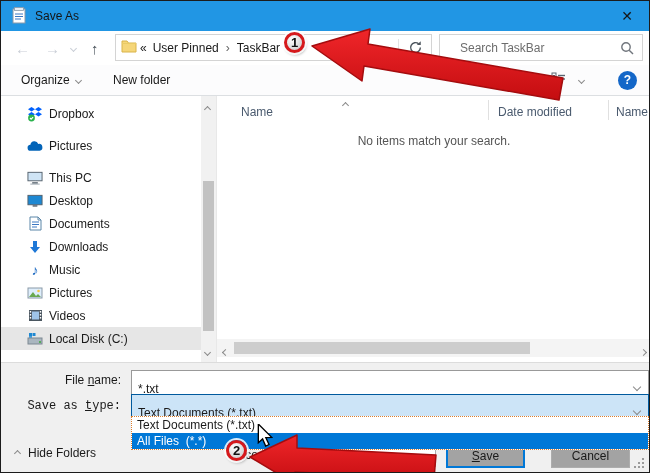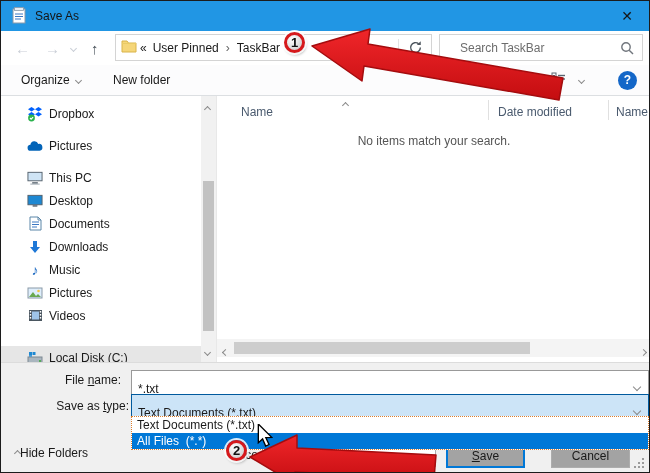--- a/index.html
+++ b/index.html
@@ -35,21 +35,21 @@
   .chv.gray{border-color:#8a8a8a;}
   .chv.lite{border-color:#c9ced6;}
 
   
   .content{position:absolute;left:0;top:95px;width:100%;height:266px;background:#fff;}
   .sidebar{position:absolute;left:0;top:0;width:200px;height:100%;padding-top:6px;}
   .side-item{display:flex;align-items:center;height:23px;gap:6px;padding-left:26px;}
   .side-item.root{margin-top:9px;}
   .side-item.root.first{margin-top:0;}
   .side-item.child{}
-  .side-item.hover{background:#e6e6e6;margin-top:19px;}
+  .side-item.hover{background:#e6e6e6;}
   .side-icon{width:16px;height:16px;display:flex;align-items:center;justify-content:center;flex:none;}
   .note-glyph{color:#1565c0;font-size:14px;line-height:14px;}
 
   .vscroll{position:absolute;left:200px;top:0;width:15px;height:100%;background:#f1f1f1;}
   .vthumb{position:absolute;left:2px;top:85px;width:11px;height:150px;background:#c2c2c2;}
   .varrow{position:absolute;left:4px;}
 
   .main{position:absolute;left:215px;top:0;width:435px;height:100%;border-left:1px solid #e8e8e8;}
   .col-head{position:absolute;top:5px;height:22px;color:#4a5a6e;display:flex;align-items:center;}
   .col-line{position:absolute;top:4px;height:20px;width:1px;background:#e0e0e0;}
@@ -58,21 +58,21 @@
   .hscroll{position:absolute;left:0;top:243px;width:435px;height:18px;background:#f4f4f4;}
   .hthumb{position:absolute;left:17px;top:3px;width:296px;height:12px;background:#cdcdcd;}
 
   
   .bottom{position:absolute;left:0;top:361px;width:100%;height:111px;background:#f0f0f0;border-top:1px solid #dcdcdc;}
   .flabel{position:absolute;width:120px;text-align:right;white-space:pre;}
   .u{text-decoration:underline;white-space:pre;}
   .textbox{position:absolute;left:130px;width:518px;height:22px;background:#fff;border:1px solid #999;display:flex;align-items:center;padding:18px 6px;}
   .combo-focus{background:#cce4f7;border:1px solid #005a9e;}
   .box-chv{position:absolute;right:8px;top:8px;}
-  .hide-folders{position:absolute;left:14px;top:83px;display:flex;align-items:center;color:#1a1a1a;}
+  .hide-folders{position:absolute;left:14px;top:83px;display:flex;align-items:center;gap:8px;color:#1a1a1a;}
   .enc-label{position:absolute;left:183px;top:85px;width:100px;text-align:right;}
   .enc-combo{position:absolute;left:290px;top:80px;width:145px;height:24px;background:#fff;border:1px solid #adadad;display:flex;align-items:center;padding:0 7px;}
   .btn{position:absolute;top:80px;width:79px;height:25px;background:#a3a3a3;border:1px solid #adadad;display:flex;align-items:center;justify-content:center;}
   .btn.default{border:2px solid #0078d7;}
   .grip{position:absolute;right:4px;bottom:4px;width:11px;height:11px;}
   .grip::before{content:"";position:absolute;left:0;top:8px;width:2px;height:2px;background:#9b9b9b;
     box-shadow:4px 0 0 #9b9b9b,8px 0 0 #9b9b9b,4px -4px 0 #9b9b9b,8px -4px 0 #9b9b9b,8px -8px 0 #9b9b9b;}
 
   
   .droplist{position:absolute;left:130px;top:415px;width:518px;height:34px;background:#fff;border:1px dotted #dd7e2e;z-index:5;}
@@ -304,21 +304,21 @@
     </div>
   </div>
 
   <div class="bottom">
     <span class="flabel" style="left:0;top:10px;"><span>File </span><span class="u">n</span><span>ame:</span></span>
     <div class="textbox" style="top:7px;">
       <span>*.txt</span>
       <span class="box-chv"><i class="chv gray"></i></span>
     </div>
 
-    <span class="flabel" style="left:8px;top:36px;"><span>Save as </span><span class="u">t</span><span>ype:</span></span>
+    <span class="flabel" style="left:0;top:36px;font-family:Liberation Mono, monospace;"><span>Save as </span><span class="u">t</span><span>ype:</span></span>
     <div class="textbox combo-focus" style="top:31px;">
       <span>Text Documents (*.txt)</span>
       <span class="box-chv"><i class="chv gray"></i></span>
     </div>
 
     <span class="enc-label">Encoding:</span>
     <div class="enc-combo">
       <span>ANSI</span>
       <span class="box-chv" style="top:9px;"><i class="chv gray"></i></span>
     </div>

